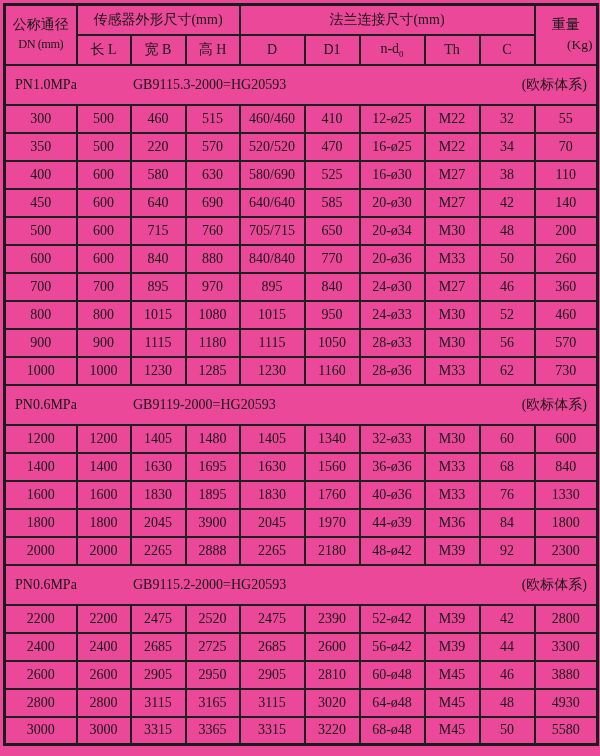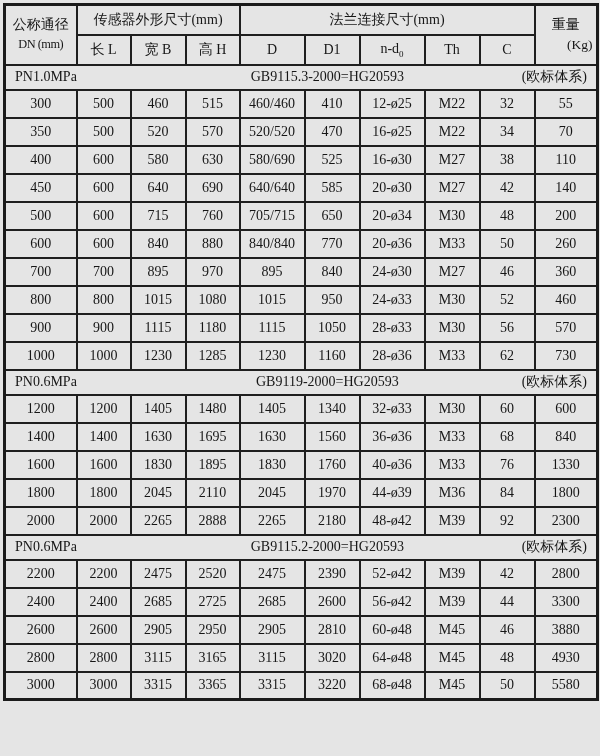--- a/index.html
+++ b/index.html
@@ -5,21 +5,21 @@
   html, body {
     margin: 0;
     padding: 0;
     background: #ffffff;
   }
   .page {
     position: relative;
     width: 600px;
     height: 756px;
     box-sizing: border-box;
-    background: #e5e5e5;
+    background: #ec4899;
     padding: 3px 0 0 3px;
     font-family: "Liberation Serif", "DejaVu Serif", serif;
     color: #161616;
   }
   table.spec {
     border-collapse: collapse;
     table-layout: fixed;
     width: 593px;
     border: 3px solid #1b1b1b;
   }
@@ -28,21 +28,21 @@
     border: 2px solid #1f1f1f;
     text-align: center;
     vertical-align: middle;
     font-weight: normal;
     font-size: 14px;
     padding: 0;
     overflow: hidden;
     white-space: nowrap;
   }
   thead tr { height: 30px; }
-  tr.section-row { height: 25px; }
+  tr.section-row { height: 40px; }
   tr.data-row { height: 28px; }
 
   .hdr-two-line div { line-height: 1.45; }
   .dn-line2 {
     font-size: 13px;
     letter-spacing: -0.5px;
     transform: scaleX(0.95);
   }
   .weight-line2 { font-size: 13.5px; margin-left: 28px; }
 
@@ -52,21 +52,21 @@
     align-items: center;
     padding: 0 9px;
     font-size: 14px;
   }
   .sec-pressure {
     flex: 0 0 78px;
     text-align: left;
   }
   .sec-standard {
     flex: 1 1 auto;
-    text-align: center;
+    text-align: left;
     margin-left: 40px;
   }
   .sec-system {
     flex: 0 0 auto;
     text-align: center;
   }
   sub { font-size: 9px; }
 </style>
 </head>
 <body>
@@ -127,21 +127,21 @@
           <td>460/460</td>
           <td>410</td>
           <td>12-ø25</td>
           <td>M22</td>
           <td>32</td>
           <td>55</td>
         </tr>
         <tr class="data-row">
           <td>350</td>
           <td>500</td>
-          <td>520</td>
+          <td>220</td>
           <td>570</td>
           <td>520/520</td>
           <td>470</td>
           <td>16-ø25</td>
           <td>M22</td>
           <td>34</td>
           <td>70</td>
         </tr>
         <tr class="data-row">
           <td>400</td>
@@ -281,21 +281,21 @@
           <td>1760</td>
           <td>40-ø36</td>
           <td>M33</td>
           <td>76</td>
           <td>1330</td>
         </tr>
         <tr class="data-row">
           <td>1800</td>
           <td>1800</td>
           <td>2045</td>
-          <td>2110</td>
+          <td>3900</td>
           <td>2045</td>
           <td>1970</td>
           <td>44-ø39</td>
           <td>M36</td>
           <td>84</td>
           <td>1800</td>
         </tr>
         <tr class="data-row">
           <td>2000</td>
           <td>2000</td>

